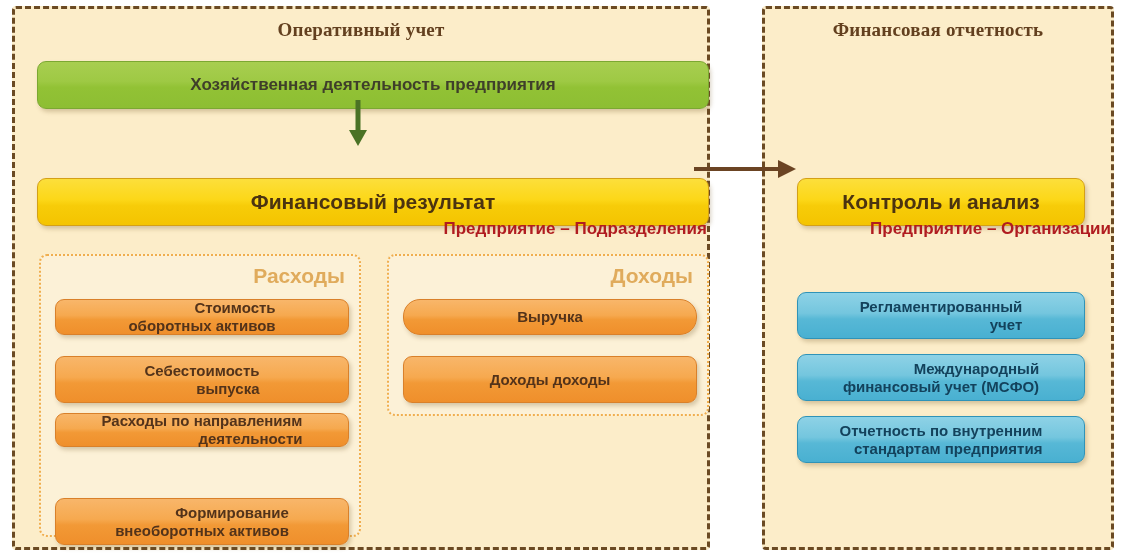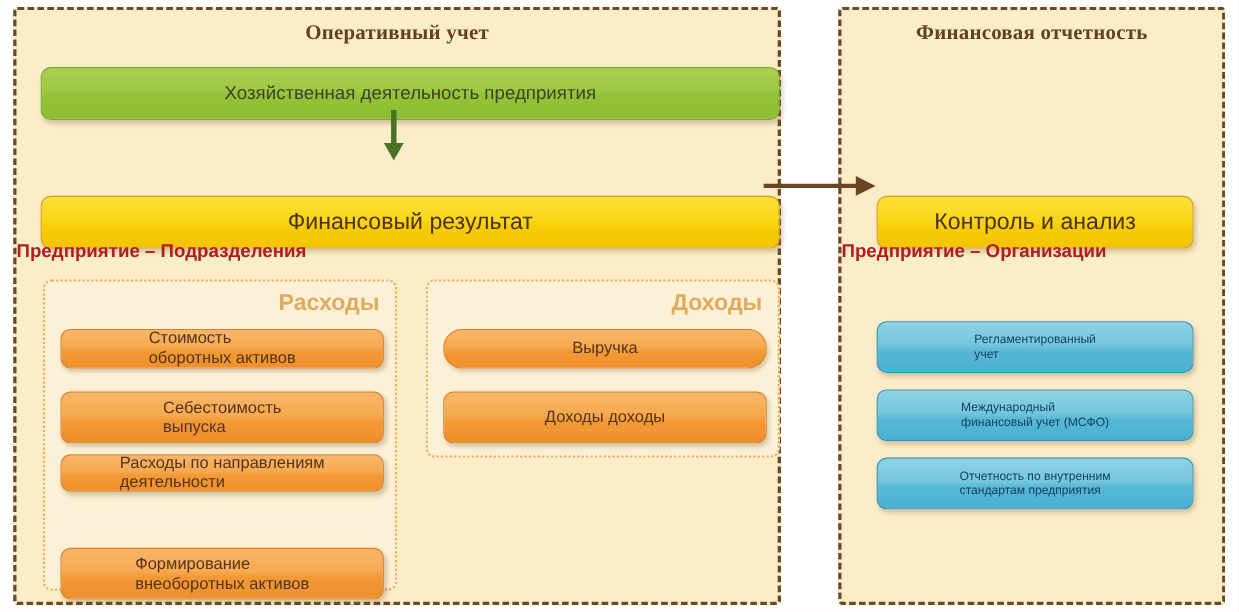--- a/index.html
+++ b/index.html
@@ -33,36 +33,36 @@
     color: #63401f;
     font-size: 19px;
     font-weight: bold;
     letter-spacing: .2px;
     font-family: Liberation Serif, serif;
   }
 
   .section-label {
     position: absolute;
     left: 0; right: 0;
-    text-align: left;
+    text-align: right;
     color: #b01c20;
     font-size: 17px;
     font-weight: bold;
   }
 
   
   .box {
     position: absolute;
     border-radius: 9px;
     box-sizing: border-box;
     display: flex;
     align-items: center;
     justify-content: center;
-    text-align: left;
-    font-weight: normal;
+    text-align: right;
+    font-weight: bold;
     line-height: 1.18;
     box-shadow: 2px 3px 4px rgba(120, 90, 40, .28);
     padding: 2px 12px;
   }
 
   .box-green {
     background: linear-gradient(to bottom, #a8ce50 0%, #9ec944 42%, #92c235 55%, #8dbe33 100%);
     border: 1px solid #7ba832;
     color: #3f3f2a;
     font-size: 17px;
@@ -80,21 +80,21 @@
     background: linear-gradient(to bottom, #f8b66a 0%, #f6a94f 45%, #f29936 58%, #ef8f2b 100%);
     border: 1px solid #d9802a;
     color: #53331a;
     font-size: 15px;
   }
 
   .box-blue {
     background: linear-gradient(to bottom, #8ed2e6 0%, #74c6de 45%, #57b8d6 58%, #49b0d1 100%);
     border: 1px solid #2f93b8;
     color: #13425c;
-    font-size: 11px;
+    font-size: 15px;
   }
 
   
   .subgroup {
     position: absolute;
     background: #fcf1d7;
     border: 2px dotted #f0ae4e;
     border-radius: 8px;
     box-sizing: border-box;
   }

